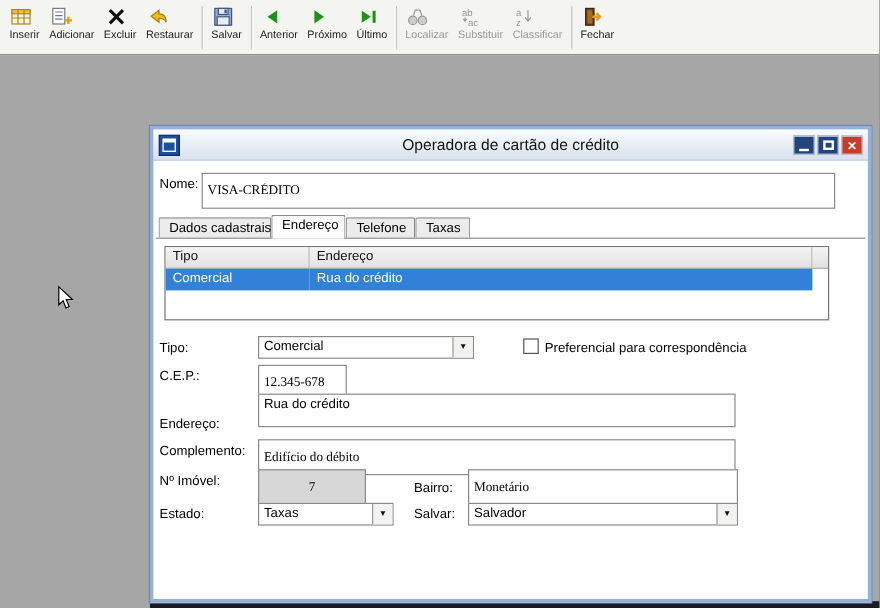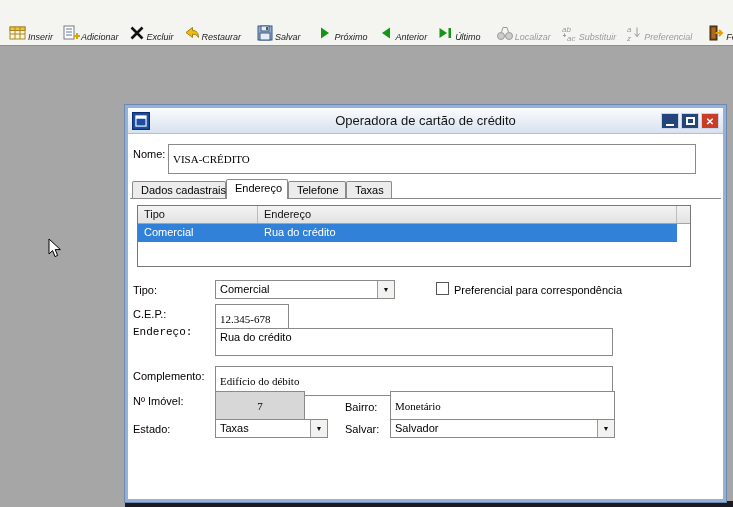--- a/index.html
+++ b/index.html
@@ -3,23 +3,23 @@
 <meta charset="utf-8">
 <style>
   * { margin:0; padding:0; box-sizing:border-box; }
   html,body { background:#777; }
   body { font-family:"Liberation Sans", sans-serif; }
   .screen { position:relative; width:733px; height:507px; background:#a6a6a6; overflow:hidden; }
 
   
   .toolbar { position:absolute; top:0; left:0; width:100%; height:46px; background:#f4f4f1;
              border-bottom:1px solid #8f8f8f; display:flex; align-items:stretch; padding:2px 2px 1px 4px; }
-  .tb-btn { display:flex; flex-direction:row; align-items:flex-end; justify-content:flex-start;
+  .tb-btn { display:flex; flex-direction:column; align-items:flex-start; justify-content:flex-start;
             border:none; background:transparent; padding:2px 4px 1px; font-family:inherit;
-            color:#1c1c1c; cursor:pointer;font-style:italic; }
+            color:#1c1c1c; cursor:pointer; }
   .tb-btn svg { width:20px; height:20px; display:block; }
   .tb-btn .tb-label { font-size:9px; line-height:11px; white-space:nowrap; }
   .tb-btn.disabled { color:#9b9b9b; cursor:default; }
   .sep { width:1px; background:#c6c6c6; margin:3px 3px; }
 
   
   .bottom-strip { position:absolute; left:125px; top:501px; width:608px; height:6px; background:#1a1a22; z-index:1; }
   .cursor { position:absolute; left:48px; top:238px; z-index:50; }
 
   
@@ -134,33 +134,33 @@
         </span>
       <span class="tb-label">Salvar</span>
     </button>
 
     <div class="sep"></div>
 
 
     <button class="tb-btn">
       <span>
           <svg viewBox="0 0 20 20">
+            <path d="M14 4.5 L6 10 L14 15.5 Z" fill="#169416"></path>
+          </svg>
+        </span>
+      <span class="tb-label">Anterior</span>
+    </button>
+
+    <button class="tb-btn">
+      <span>
+          <svg viewBox="0 0 20 20">
             <path d="M6 4.5 L14 10 L6 15.5 Z" fill="#169416"></path>
           </svg>
         </span>
       <span class="tb-label">Próximo</span>
-    </button>
-
-    <button class="tb-btn">
-      <span>
-          <svg viewBox="0 0 20 20">
-            <path d="M14 4.5 L6 10 L14 15.5 Z" fill="#169416"></path>
-          </svg>
-        </span>
-      <span class="tb-label">Anterior</span>
     </button>
 
     <button class="tb-btn">
       <span>
           <svg viewBox="0 0 20 20">
             <path d="M4.5 5 L12 10 L4.5 15 Z" fill="#169416"></path>
             <rect x="13.5" y="5" width="2.5" height="10" fill="#169416"></rect>
           </svg>
         </span>
       <span class="tb-label">Último</span>
@@ -191,21 +191,21 @@
     </button>
 
     <button class="tb-btn disabled">
       <span>
           <svg viewBox="0 0 20 20">
             <text x="3" y="9" font-size="8" fill="#9a9a9a" font-family="inherit">a</text>
             <text x="3" y="18" font-size="8" fill="#9a9a9a" font-family="inherit">z</text>
             <path d="M13 4.5 v9 m-2.5-3 l2.5 3 l2.5-3" stroke="#9a9a9a" fill="none"></path>
           </svg>
         </span>
-      <span class="tb-label">Preferencial</span>
+      <span class="tb-label">Classificar</span>
     </button>
 
     <div class="sep"></div>
 
     <button class="tb-btn">
       <span>
           <svg viewBox="0 0 20 20">
             <rect x="4" y="3" width="7" height="14" fill="#6b4414" stroke="#3e2708"></rect>
             <rect x="5.5" y="4.5" width="4" height="11" fill="#a86a20"></rect>
             <path d="M9.5 10 h6.5 m-3 -3 l3 3 l-3 3" stroke="#e8a000" stroke-width="2" fill="none"></path>
@@ -271,21 +271,21 @@
         <button class="combo-btn">
             <span></span>
           </button>
       </div>
       <span class="checkbox" style="left:308px; top:148px;"></span>
       <span class="lbl" style="left:326px; top:150px;">Preferencial para correspondência</span>
 
       <span class="lbl" style="left:5px; top:174px;">C.E.P.:</span>
       <input class="txt" style="left: 87px; top: 170px; width: 74px; height: 17px;" value="12.345-678">
 
-      <span class="lbl" style="left:5px; top:192px;font-family:Liberation Mono, monospace;">Endereço:</span>
+      <span class="lbl" style="left:5px; top:214px;">Endereço:</span>
       <div class="memo" style="left:87px; top:194px; width:398px; height:28px;">Rua do crédito</div>
 
       <span class="lbl" style="left:5px; top:236px;">Complemento:</span>
       <input class="txt" style="left: 87px; top: 232px; width: 398px; height: 17px;" value="Edifício do débito">
 
       <span class="lbl" style="left:5px; top:261px;">Nº Imóvel:</span>
       <input class="txt gray" style="left: 87px; top: 257px; width: 90px; height: 17px;" value="7">
       <span class="lbl" style="left:217px; top:267px;">Bairro:</span>
       <input class="txt" style="left: 262px; top: 257px; width: 225px; height: 17px;" value="Monetário">
 

